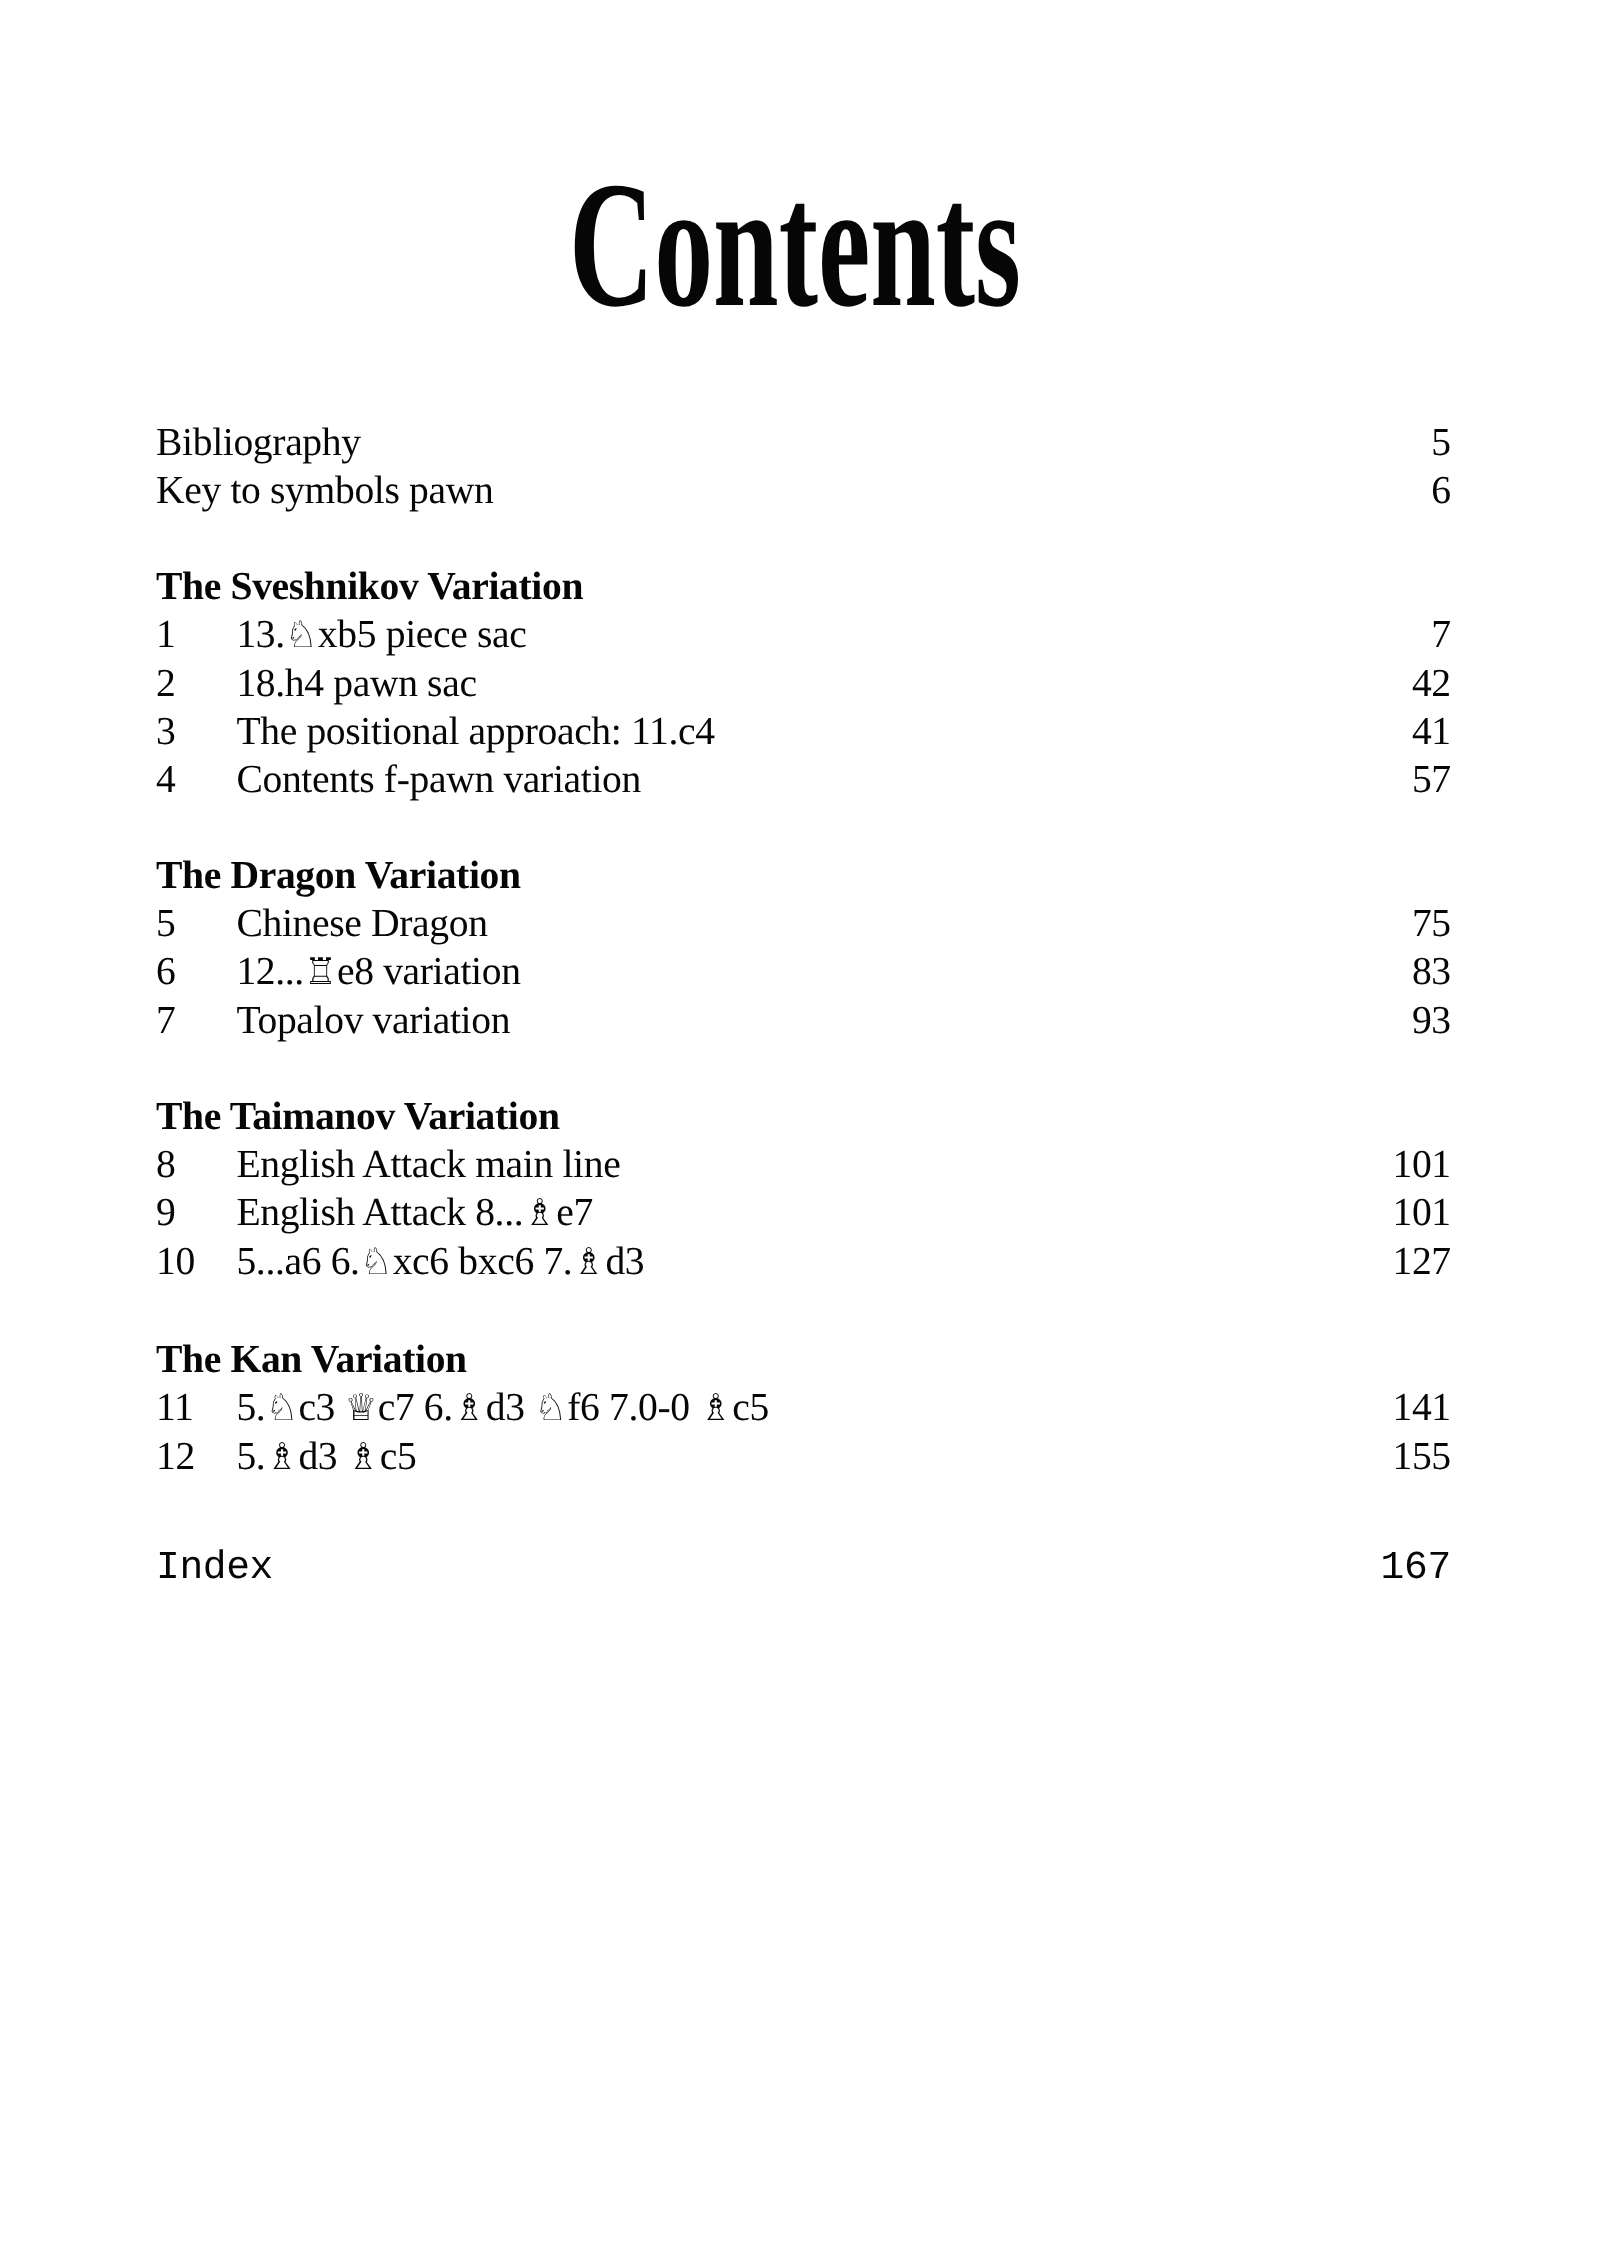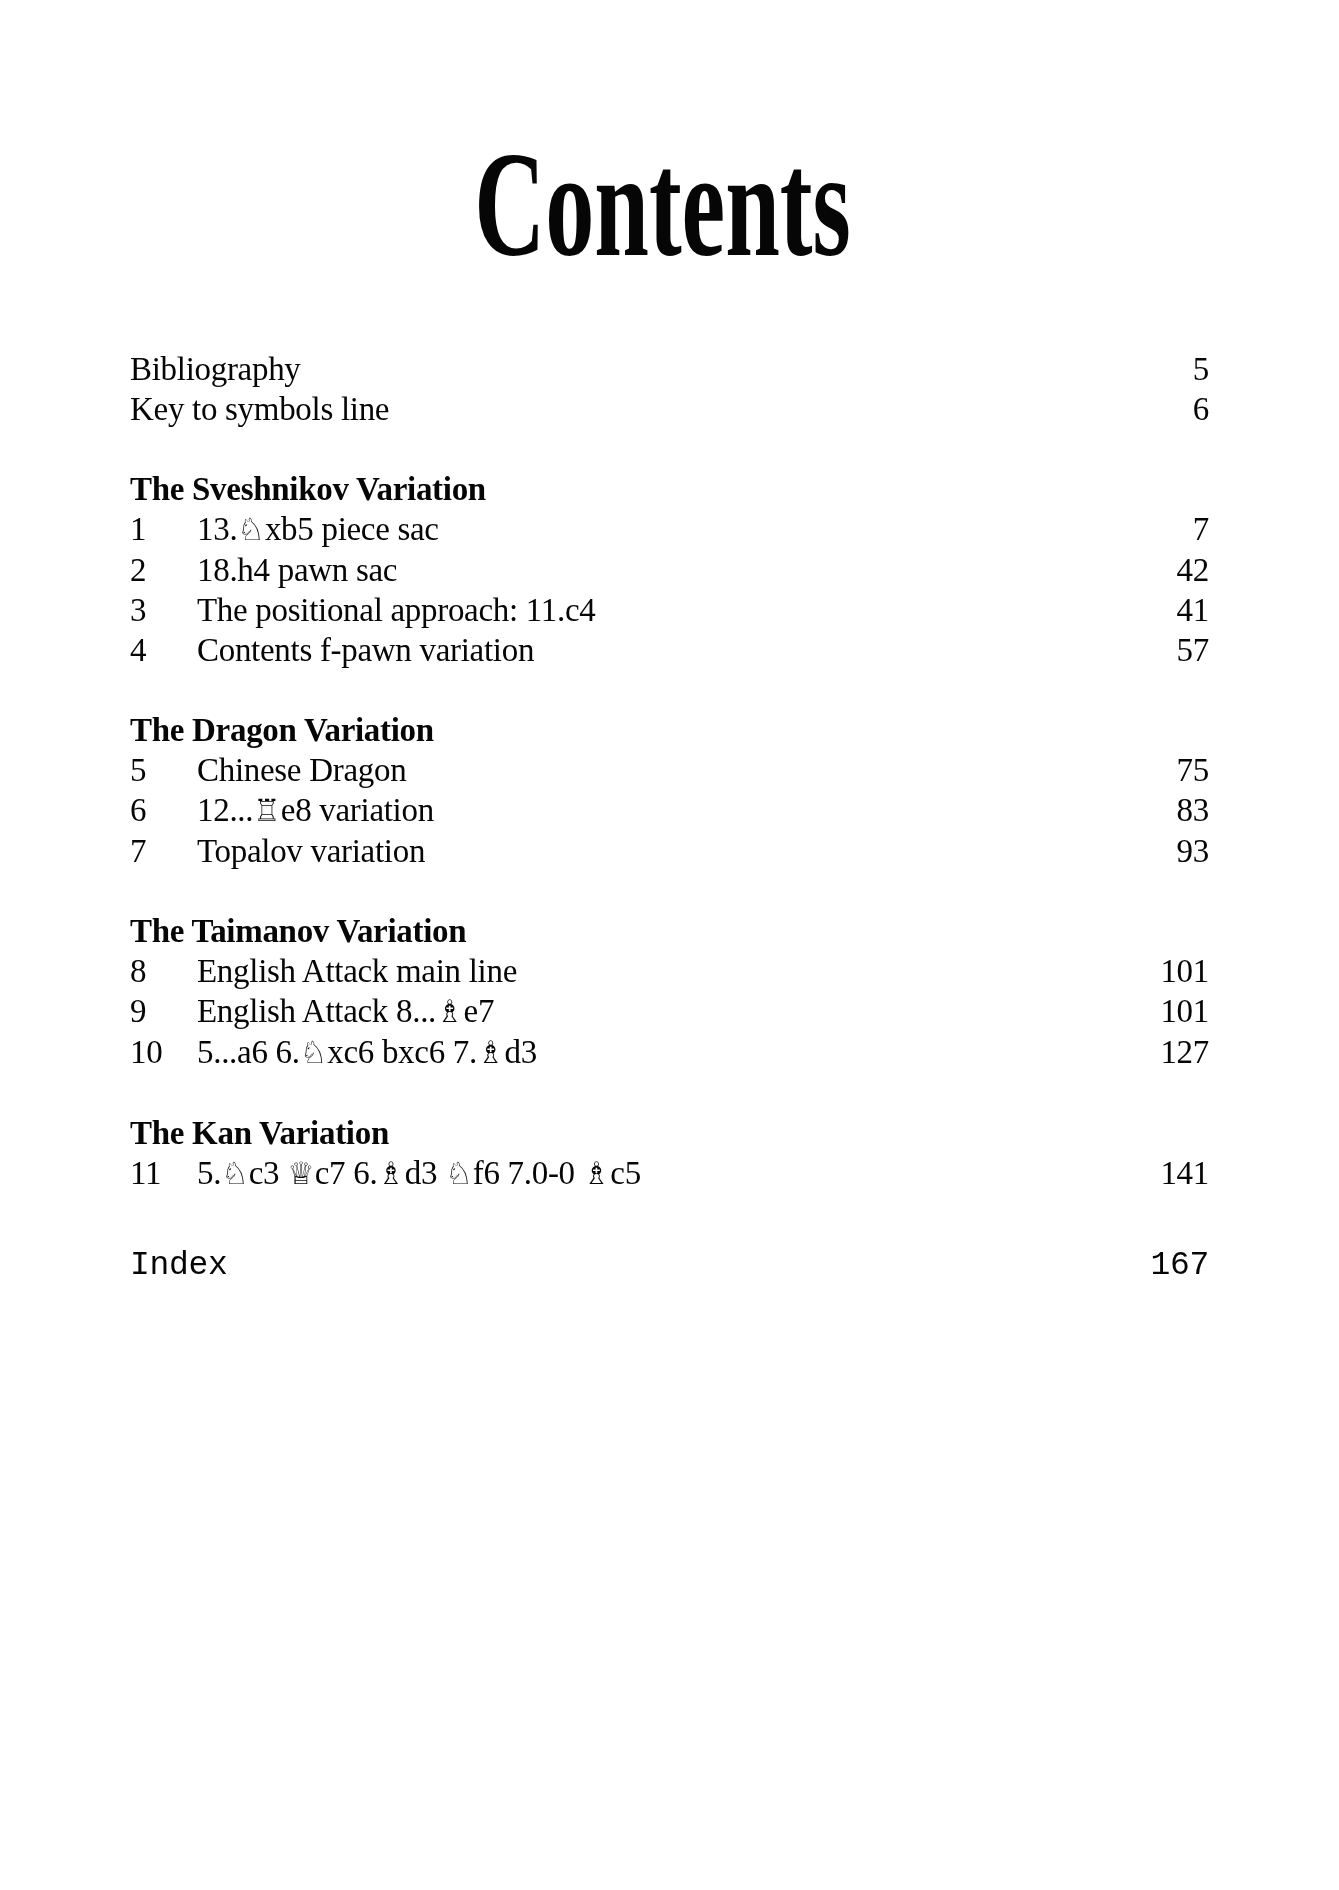--- a/index.html
+++ b/index.html
@@ -51,21 +51,21 @@
 <body>
 
 <div class="page">
   <h1 class="title" style="margin:0;">Contents</h1>
   <div class="toc" id="toc">
       <div class="row">
         <span class="label">Bibliography</span>
         <span class="page-num">5</span>
       </div>
       <div class="row">
-        <span class="label">Key to symbols line</span>
+        <span class="label">Key to symbols pawn</span>
         <span class="page-num">6</span>
       </div>
       <div class="row heading">
         <span class="label">The Sveshnikov Variation</span>
       </div>
       <div class="row">
         <span class="num">1</span>
         <span class="chapter">13.<span class="figurine">♘</span>xb5 piece sac</span>
         <span class="page-num">7</span>
       </div>
@@ -121,18 +121,23 @@
         <span class="page-num">127</span>
       </div>
       <div class="row heading">
         <span class="label">The Kan Variation</span>
       </div>
       <div class="row">
         <span class="num">11</span>
         <span class="chapter">5.<span class="figurine">♘</span>c3 <span class="figurine">♕</span>c7 6.<span class="figurine">♗</span>d3 <span class="figurine">♘</span>f6 7.0-0 <span class="figurine">♗</span>c5</span>
         <span class="page-num">141</span>
       </div>
+      <div class="row">
+        <span class="num">12</span>
+        <span class="chapter">5.<span class="figurine">♗</span>d3 <span class="figurine">♗</span>c5</span>
+        <span class="page-num">155</span>
+      </div>
       <div class="row back-row">
         <span class="label">Index</span>
         <span class="page-num">167</span>
       </div>
     </div>
 </div>
 
 </body></html>

